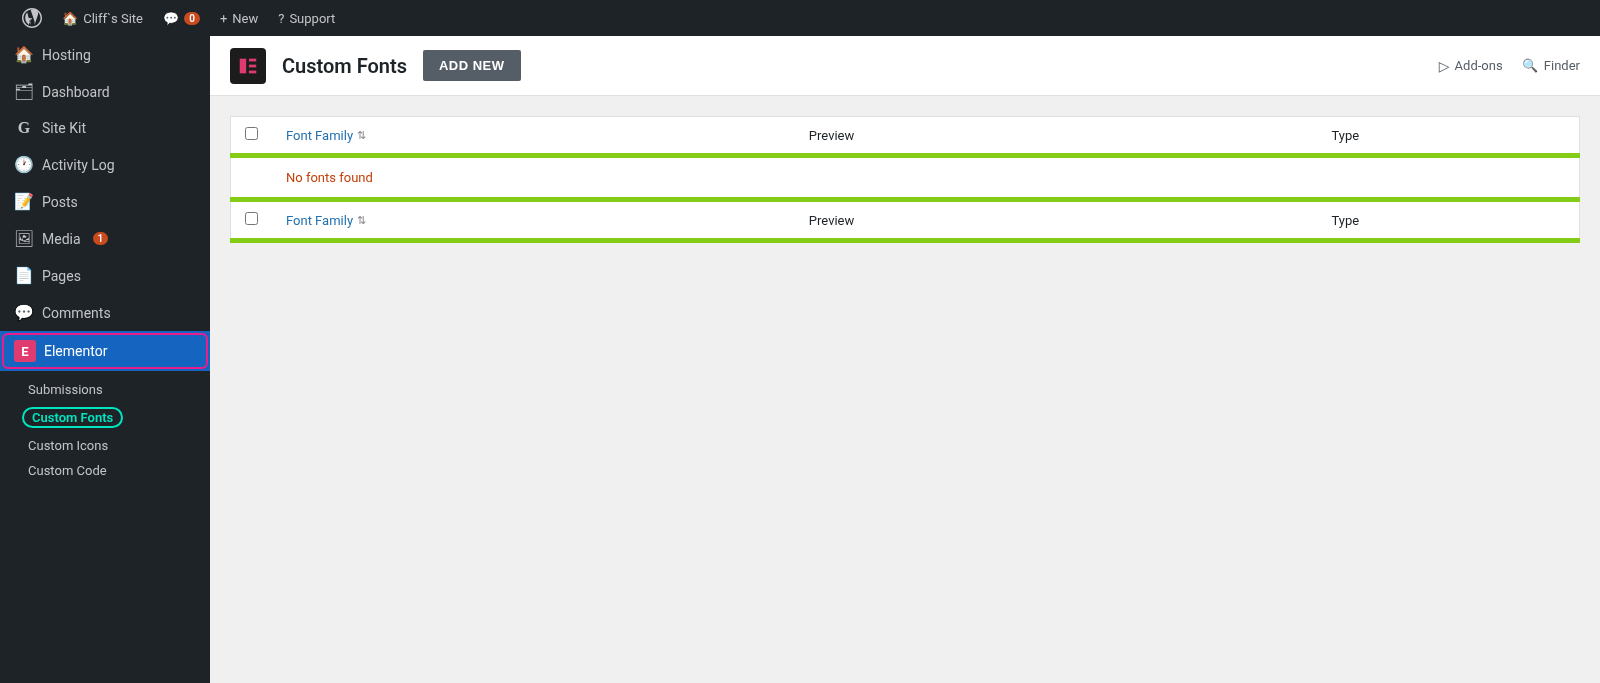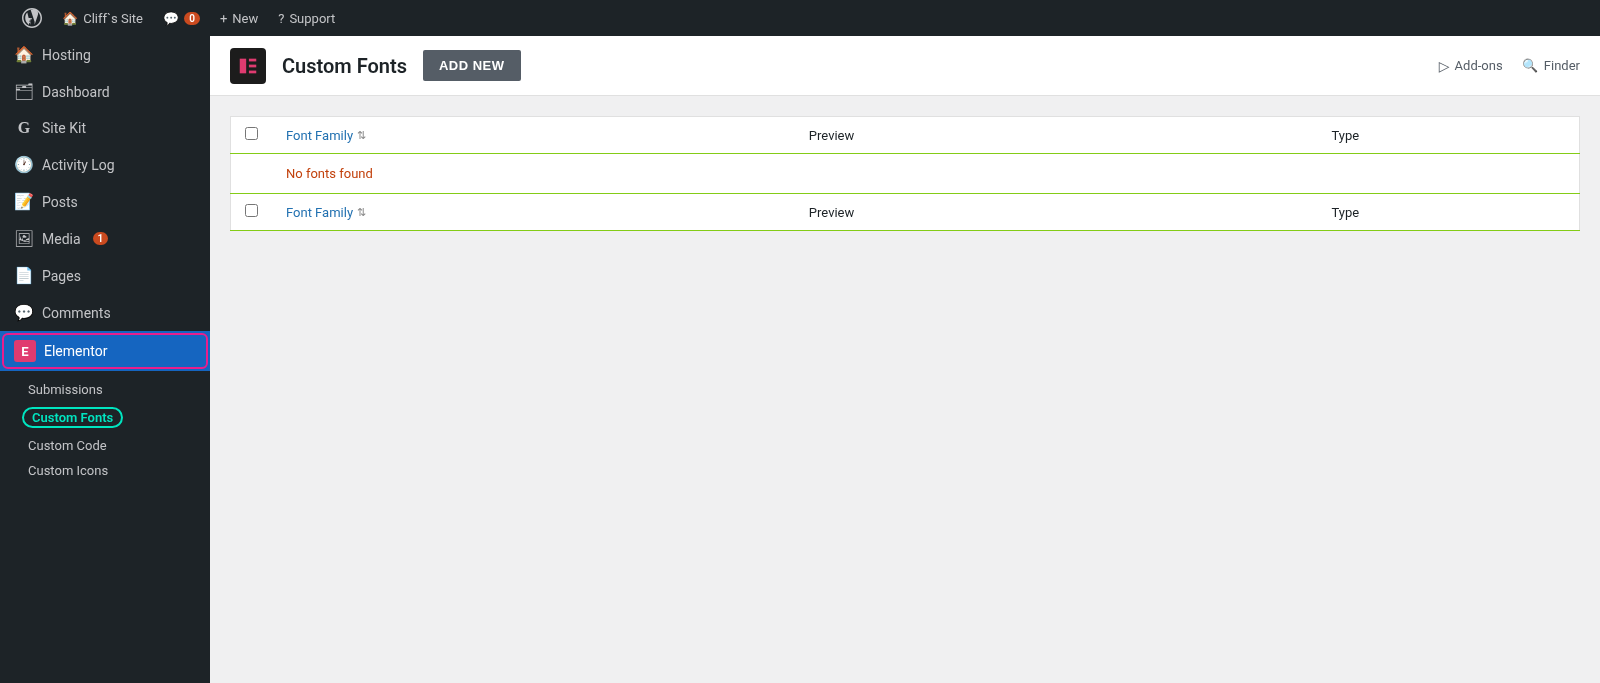--- a/index.html
+++ b/index.html
@@ -183,21 +183,21 @@
 
     
     .fonts-table {
       background: #fff;
       border: 1px solid #e0e0e0;
       border-collapse: collapse;
       width: 100%;
     }
     .fonts-table th, .fonts-table td {
       padding: 10px 14px;
-      border-bottom: 1px solid #84cc16;
+      border-bottom: 5px solid #84cc16;
       text-align: left;
     }
     .fonts-table th {
       background: #fff;
       font-weight: 400;
       color: #1d2327;
     }
     .fonts-table th.font-family-col { width: 40%; }
     .fonts-table th.preview-col { width: 40%; }
     .fonts-table th.type-col { width: 20%; }
@@ -287,24 +287,24 @@
 
     <div class="sidebar-sub">
       <div class="sidebar-sub-item">
         <span>Submissions</span>
       </div>
 
       <div class="sidebar-sub-item active" style="padding-left:8px;">
         <span class="custom-fonts-circle">Custom Fonts</span>
       </div>
       <div class="sidebar-sub-item">
+        <span>Custom Icons</span>
+      </div>
+      <div class="sidebar-sub-item">
         <span>Custom Code</span>
-      </div>
-      <div class="sidebar-sub-item">
-        <span>Custom Icons</span>
       </div>
     </div>
   </div>
 
   <div class="content-area">
 
     <div class="content-header">
       <div class="elementor-icon-header">
         <svg viewBox="0 0 24 24" xmlns="http://www.w3.org/2000/svg">
           <rect x="3" y="4" width="7" height="16" fill="#e03b70"></rect>

